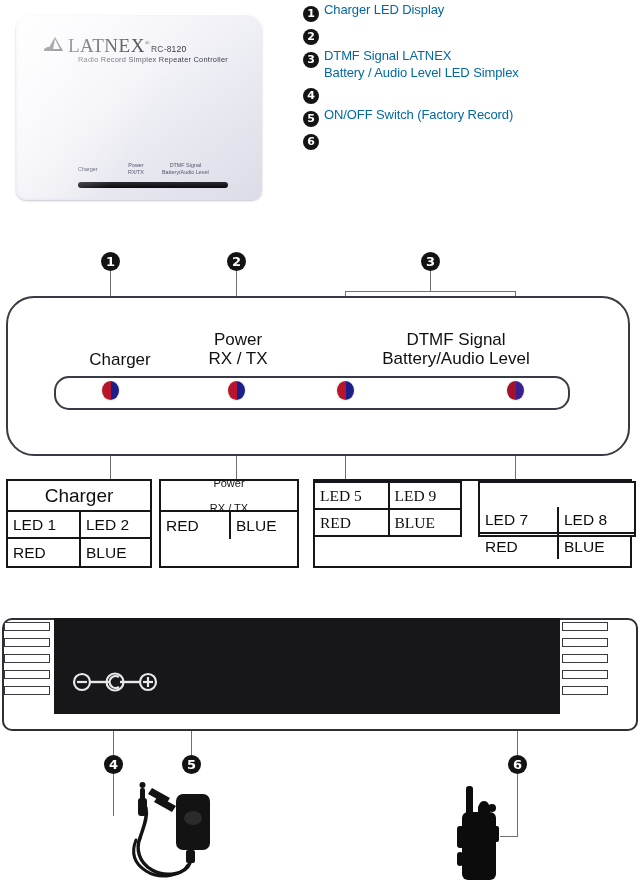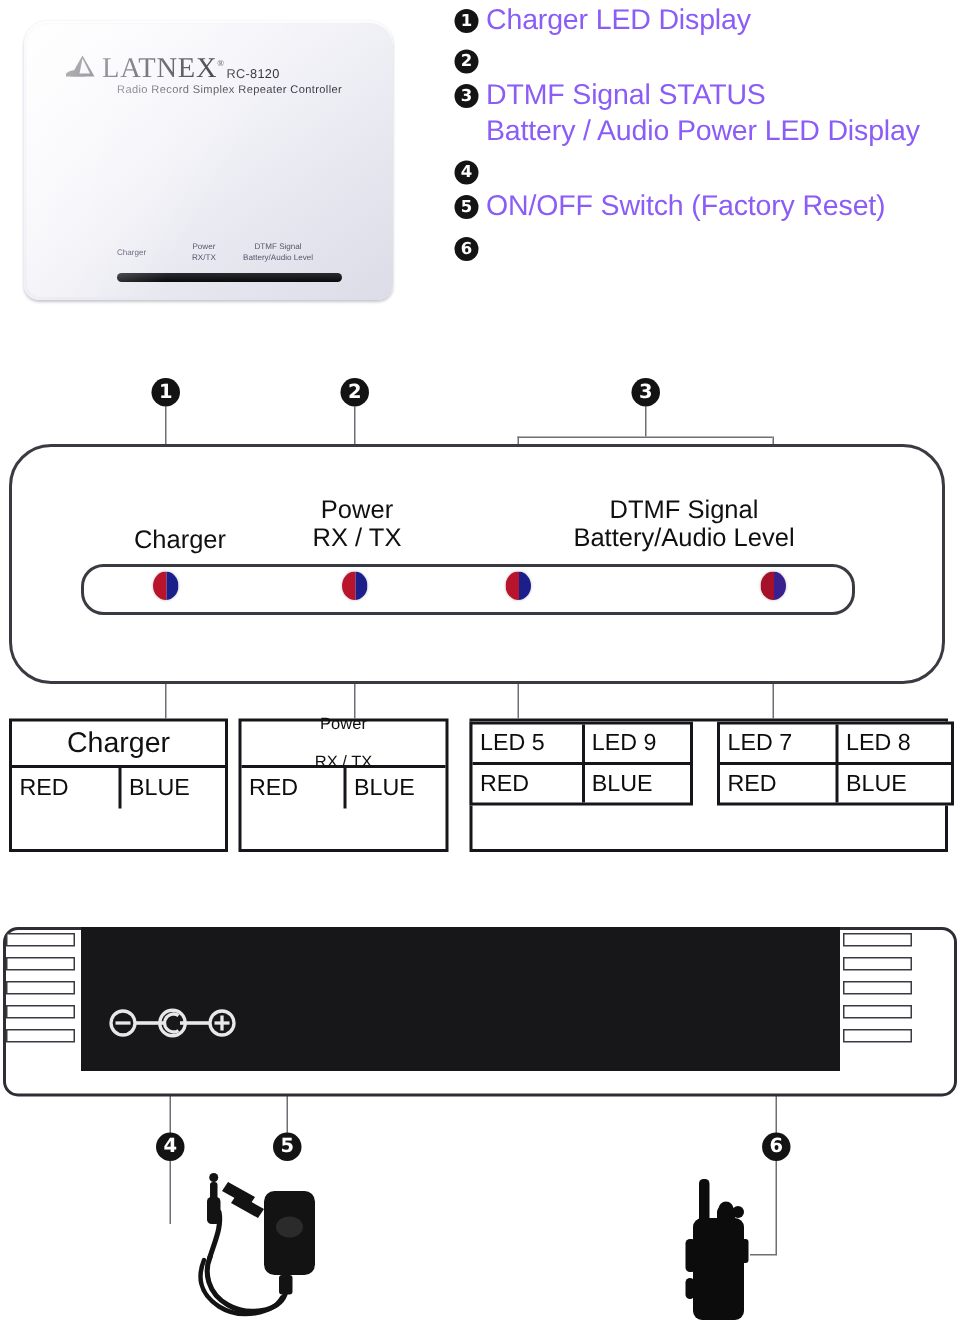--- a/index.html
+++ b/index.html
@@ -119,23 +119,23 @@
     color: #fff;
     font-size: 11px;
     font-weight: bold;
     line-height: 16px;
     text-align: center;
     margin-right: 5px;
     margin-top: 4px;
     font-family: "DejaVu Sans", sans-serif;
   }
   .legend-text {
-    font-size: 19px;
+    font-size: 13px;
     line-height: 1.27;
-    color: #8b5cf6;
+    color: #0369a1;
     letter-spacing: -0.1px;
     white-space: nowrap;
   }
 
   
   .marker {
     position: absolute;
     width: 19px; height: 19px;
     border-radius: 50%;
     background: #131313;
@@ -354,32 +354,32 @@
       <div class="legend-text">Charger LED Display</div>
     </div>
 
     <div class="legend-item">
       <div class="legend-num">2</div>
     </div>
 
     <div class="legend-item">
       <div class="legend-num">3</div>
       <div>
-        <div class="legend-text">DTMF Signal STATUS</div>
-        <div class="legend-text">Battery / Audio Power LED Display</div>
+        <div class="legend-text">DTMF Signal LATNEX</div>
+        <div class="legend-text">Battery / Audio Level LED Simplex</div>
       </div>
     </div>
 
     <div class="legend-item">
       <div class="legend-num">4</div>
     </div>
 
     <div class="legend-item">
       <div class="legend-num">5</div>
-      <div class="legend-text">ON/OFF Switch (Factory Reset)</div>
+      <div class="legend-text">ON/OFF Switch (Factory Record)</div>
     </div>
 
     <div class="legend-item">
       <div class="legend-num">6</div>
     </div>
   </div>
 
   <div class="marker" style="left:101px; top:252px;">1</div>
   <div class="marker" style="left:227px; top:252px;">2</div>
   <div class="marker" style="left:421px; top:252px;">3</div>
@@ -421,20 +421,24 @@
     <div class="half-r" style="background:#1c1f8a;"></div>
   </div>
   <div class="led" style="left:507px;">
     <div class="half-l" style="background:#a5112a;"></div>
     <div class="half-r" style="background:#3a1f8f;"></div>
   </div>
 
   <div class="tbl" style="left:6px; top:479px; width:146px; height:89px;">
     <div class="thead t-head-big" style="height:31px;">
       <span>Charger</span>
+    </div>
+    <div class="trow divider" style="height:27px;">
+      <div class="tcell">LED 1</div>
+      <div class="tcell b">LED 2</div>
     </div>
     <div class="trow" style="height:27px;">
       <div class="tcell">RED</div>
       <div class="tcell b">BLUE</div>
     </div>
   </div>
 
   <div class="tbl" style="left:159px; top:479px; width:140px; height:89px;">
     <div class="thead t-head-sm" style="height:31px;">
       <span>
@@ -443,32 +447,32 @@
       </span>
     </div>
     <div class="trow" style="height:27px;">
       <div class="tcell">RED</div>
       <div class="tcell b">BLUE</div>
     </div>
   </div>
 
   <div class="tbl" style="left:313px; top:479px; width:319px; height:89px;">
     <div style="position:relative; height:54px;">
-      <div class="subtbl" style="left:-2px; top:0; width:149px; height:56px;">
+      <div class="subtbl" style="left:-2px; top:0; width:149px; height:56px;font-family:Liberation Serif, serif;">
         <div class="trow divider" style="height:27px;">
           <div class="tcell">LED 5</div>
           <div class="tcell b">LED 9</div>
         </div>
         <div class="trow" style="height:25px;">
           <div class="tcell">RED</div>
           <div class="tcell b">BLUE</div>
         </div>
       </div>
       <div class="subtbl" style="left:163px; top:0; width:158px; height:56px;">
-        <div class="trow divider" style="height:27px;">
+        <div class="trow divider" style="height:27px;margin-top:24px;">
           <div class="tcell">LED 7</div>
           <div class="tcell b">LED 8</div>
         </div>
         <div class="trow" style="height:25px;">
           <div class="tcell">RED</div>
           <div class="tcell b">BLUE</div>
         </div>
       </div>
     </div>
   </div>

